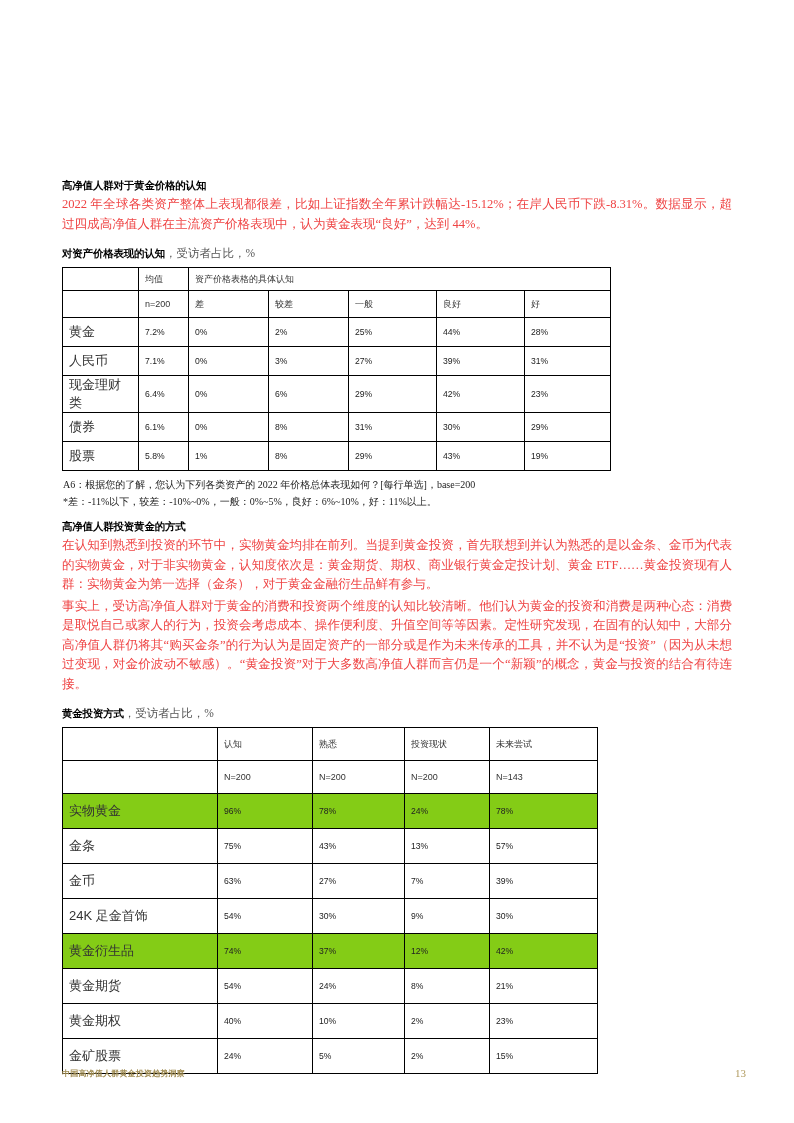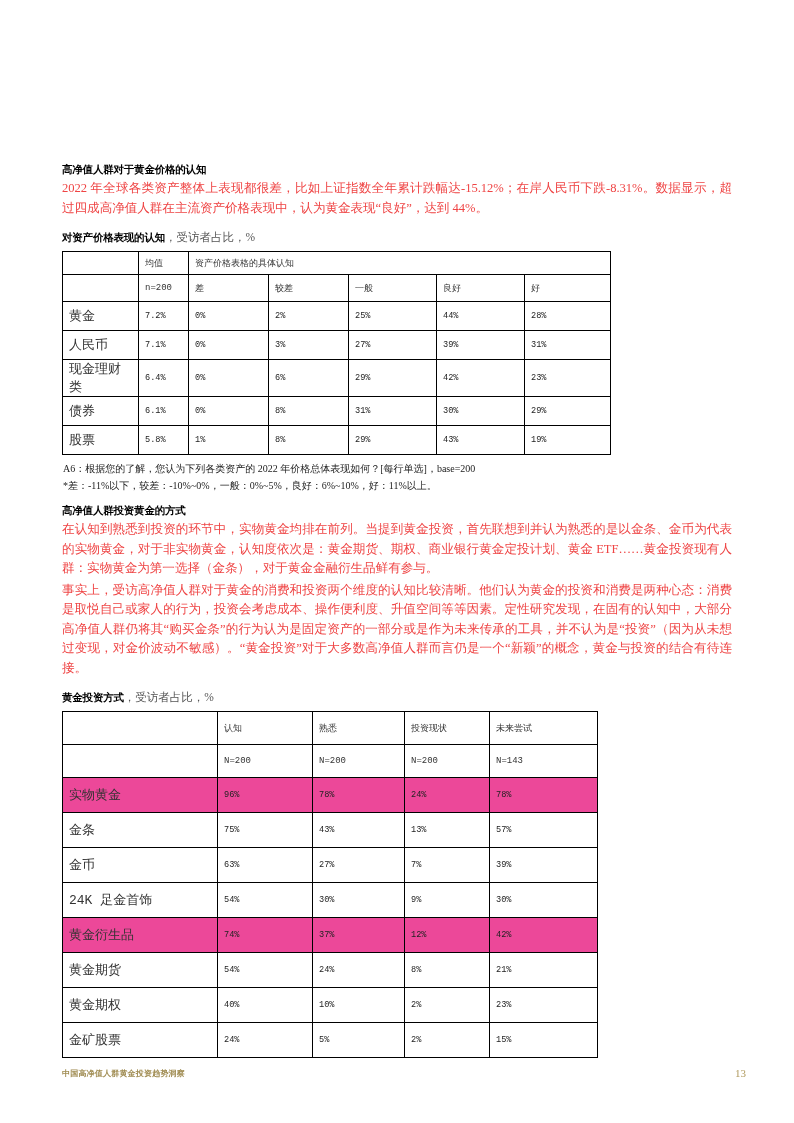--- a/index.html
+++ b/index.html
@@ -28,21 +28,21 @@
     width: 670px;
   }
 
   
   .section-heading {
     font-family: "DejaVu Sans", "Liberation Sans", sans-serif;
     font-weight: bold;
     font-size: 10.5px;
     line-height: 15px;
     letter-spacing: -0.2px;
-    margin: 0 0 2px 0;
+    margin: 16px 0 2px 0;
     color: #000;
   }
   .body-para {
     font-size: 12.6px;
     line-height: 19.5px;
     text-align: justify;
     margin: 0;
     color: #ef4444;
     letter-spacing: -0.05px;
   }
@@ -63,40 +63,40 @@
   .chart-title .ct-sub {
     font-family: "Liberation Serif", "DejaVu Serif", serif;
     font-size: 11.5px;
     color: #555;
   }
 
   
   table.data-table {
     border-collapse: collapse;
     table-layout: fixed;
-    font-family: Liberation Mono, monospace;
+    font-family: Liberation Sans, sans-serif;
     font-size: 8.6px;
     color: #222;
   }
   table.data-table td {
     border: 1px solid #000;
     padding: 0 6px;
     vertical-align: middle;
     background: #fff;
     font-weight: normal;
   }
   table.data-table td.head-cell {
     color: #333;
     font-size: 9px;
   }
   table.data-table td.rowlabel {
     color: #333;
     font-size: 13px;
   }
-  table.data-table tr.shaded-row td { background: #ec4899; }
+  table.data-table tr.shaded-row td { background: #84cc16; }
 
   
   #table-assets { width: 548px; margin-top: 2px; }
   #table-assets td { height: 28px; }
   #table-assets tr.hdr-top td { height: 22px; }
   #table-assets tr.hdr-sub td { height: 26px; }
   #table-assets col.c0 { width: 76px; }
   #table-assets col.c1 { width: 50px; }
   #table-assets col.c2 { width: 80px; }
   #table-assets col.c3 { width: 80px; }

